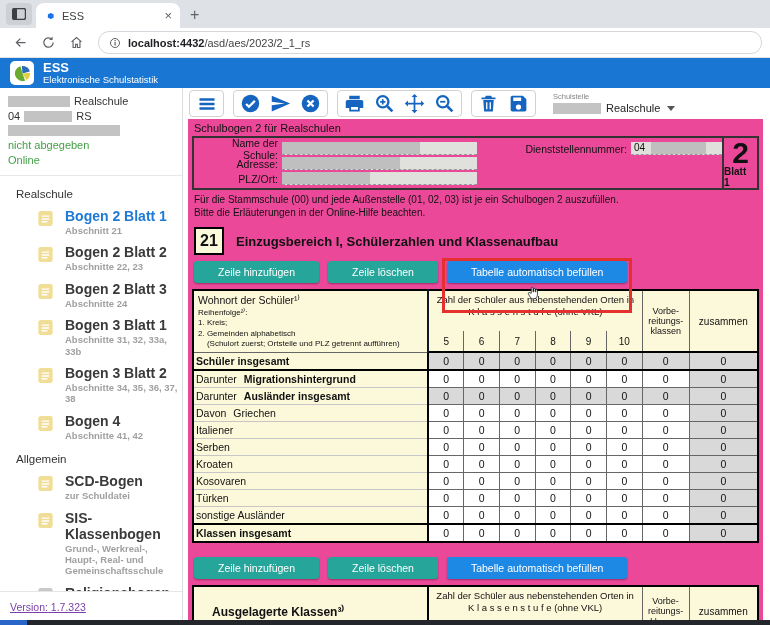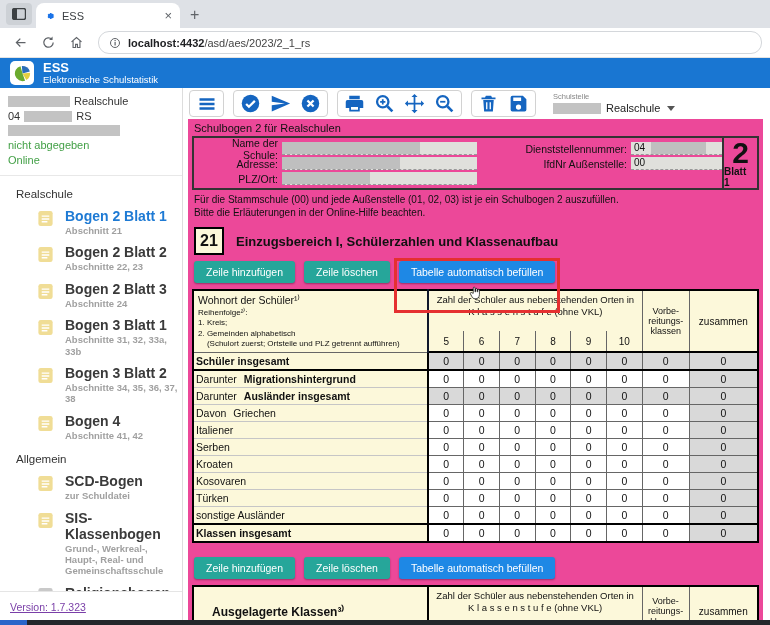--- a/index.html
+++ b/index.html
@@ -85,21 +85,21 @@
   .blatt .n{font-size:30px;font-weight:bold;line-height:.9;}
   .blatt .l{font-size:10px;font-weight:bold;align-self:flex-end;padding-right:5px;}
   .notes{font-size:10px;line-height:1.3;padding:3px 2px 0 2px;}
 
   .s21{display:flex;align-items:center;gap:12px;margin:8px 0 6px 2px;}
   .s21num{border:2px solid #000;width:26px;height:24px;display:flex;align-items:center;justify-content:center;
     font-size:16px;font-weight:bold;background:#fcf8da;}
   .s21title{font-size:13px;font-weight:bold;}
 
   .btnrow{display:flex;gap:9px;margin:4px 0 6px 2px;align-items:flex-start;}
-  .btn{border:none;border-radius:3px;color:#fff;font-size:10.5px;padding:5px 12px;
+  .btn{border:none;border-radius:3px;color:#fff;font-size:10.5px;padding:5px 24px;
     font-family:"Liberation Sans",sans-serif;box-shadow:0 1px 2px rgba(0,0,0,.35);cursor:pointer;}
   .btn.teal{background:#26a69a;}
   .btn.blue{background:#1e88e5;}
   .hl-wrap{position:relative;}
   .hl-box{position:absolute;left:-5px;top:-3px;right:-5px;height:49px;border:3px solid #e53030;
     z-index:5;pointer-events:none;}
   .cursor-ic{position:absolute;left:44%;top:24px;z-index:6;pointer-events:none;}
 
   
   table.grid{border-collapse:collapse;border:2px solid #000;background:#fff;table-layout:fixed;}
@@ -439,24 +439,20 @@
                 <span class="f-lab">PLZ/Ort:</span>
                 <span class="f-input iw195 plz">
                   <span class="redact"></span>
                 </span>
               </div>
           </div>
           <div class="hb-right">
             <div class="f-row">
                 <span class="f-lab2">Dienststellennummer:</span>
                 <span class="f-input2"><span>04</span><span class="redact"></span></span>
-              </div>
-            <div class="f-row">
-                <span class="f-lab2">IfdNr Außenstelle:</span>
-                <span class="f-input2"><span>00</span></span>
               </div>
           </div>
           <div class="blatt">
             <span class="n">2</span>
             <span class="l">Blatt 1</span>
           </div>
         </div>
 
         <div class="notes">
           <div>Für die Stammschule (00) und jede Außenstelle (01, 02, 03) ist je ein Schulbogen 2 auszufüllen.</div>

